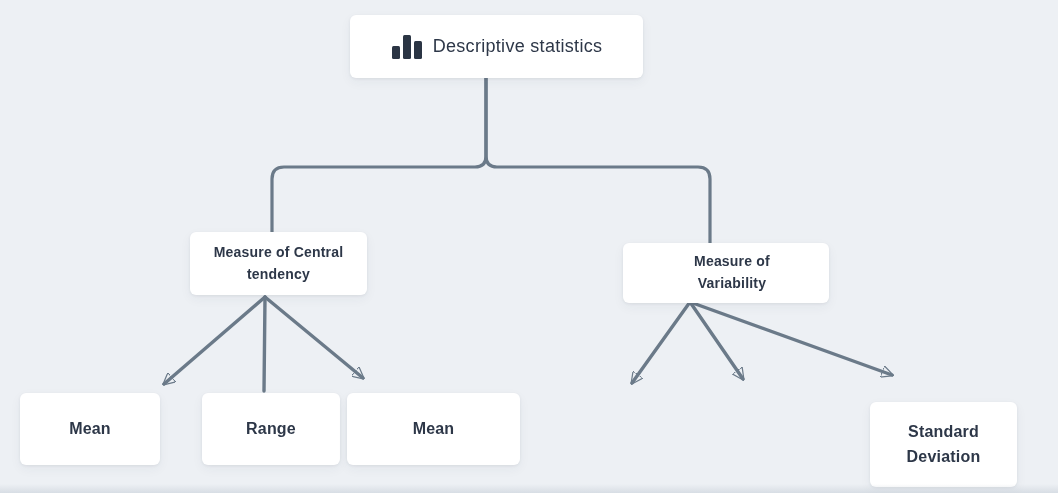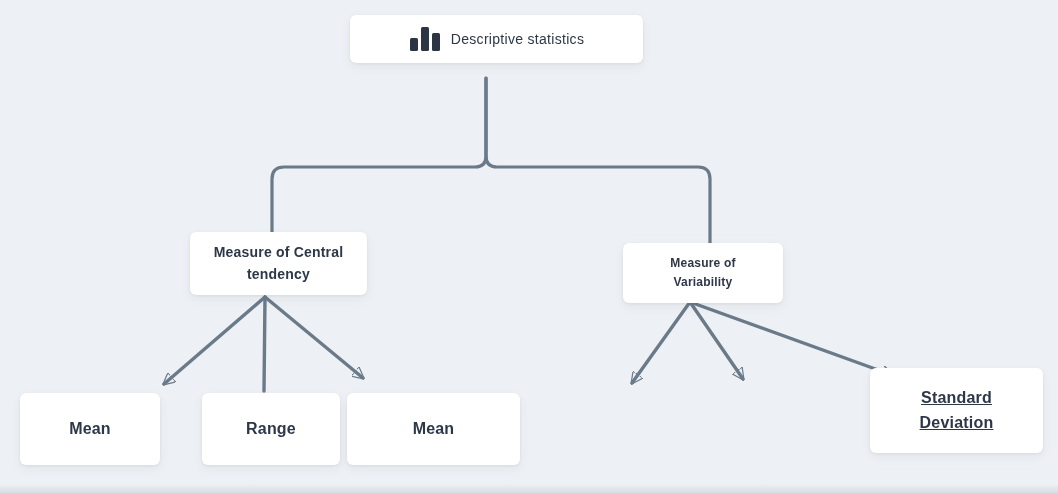--- a/index.html
+++ b/index.html
@@ -45,44 +45,44 @@
     justify-content: center;
     color: #2d3748;
     text-align: center;
   }
   .node-label {
     white-space: pre-line;
     line-height: 1.55;
     letter-spacing: 0.2px;
   }
   .node-root {
-    left: 350px; top: 15px; width: 293px; height: 48px;
+    left: 350px; top: 15px; width: 293px; height: 63px;
     gap: 10px;
-    font-size: 14px;
+    font-size: 18px;
     font-weight: 500;
   }
   .node-root .node-label { line-height: 1.2; letter-spacing: 0.3px; }
   .node-central {
     left: 190px; top: 232px; width: 177px; height: 63px;
     font-size: 14px; font-weight: 700;
   }
   .node-variability {
-    left: 623px; top: 243px; width: 160px; height: 60px;
-    font-size: 12px; font-weight: 700;
+    left: 623px; top: 243px; width: 194px; height: 60px;
+    font-size: 14px; font-weight: 700; padding-left: 12px;
   }
   .leaf {
     top: 393px; height: 72px;
     font-size: 16px; font-weight: 700;
   }
   .node-mean     { left: 20px;  width: 140px; }
   .node-median   { left: 202px; width: 138px; }
   .node-mode     { left: 347px; width: 173px; }
   .node-range    { left: 540px; width: 148px; }
   .node-variance { left: 708px; width: 132px; }
-  .node-stddev   { left: 870px; top: 368px; width: 173px; height: 85px; text-decoration: underline; }
+  .node-stddev   { left: 870px; top: 402px; width: 147px; height: 85px; }
   .bar-icon { display: block; flex: 0 0 auto; }
   .bottom-fade {
     position: absolute;
     left: 0; right: 0; bottom: 0; height: 9px;
     background: linear-gradient(to bottom, rgba(198,206,215,0), rgba(198,206,215,0.55));
     pointer-events: none;
   }
 </style>
 </head>
 <body>

